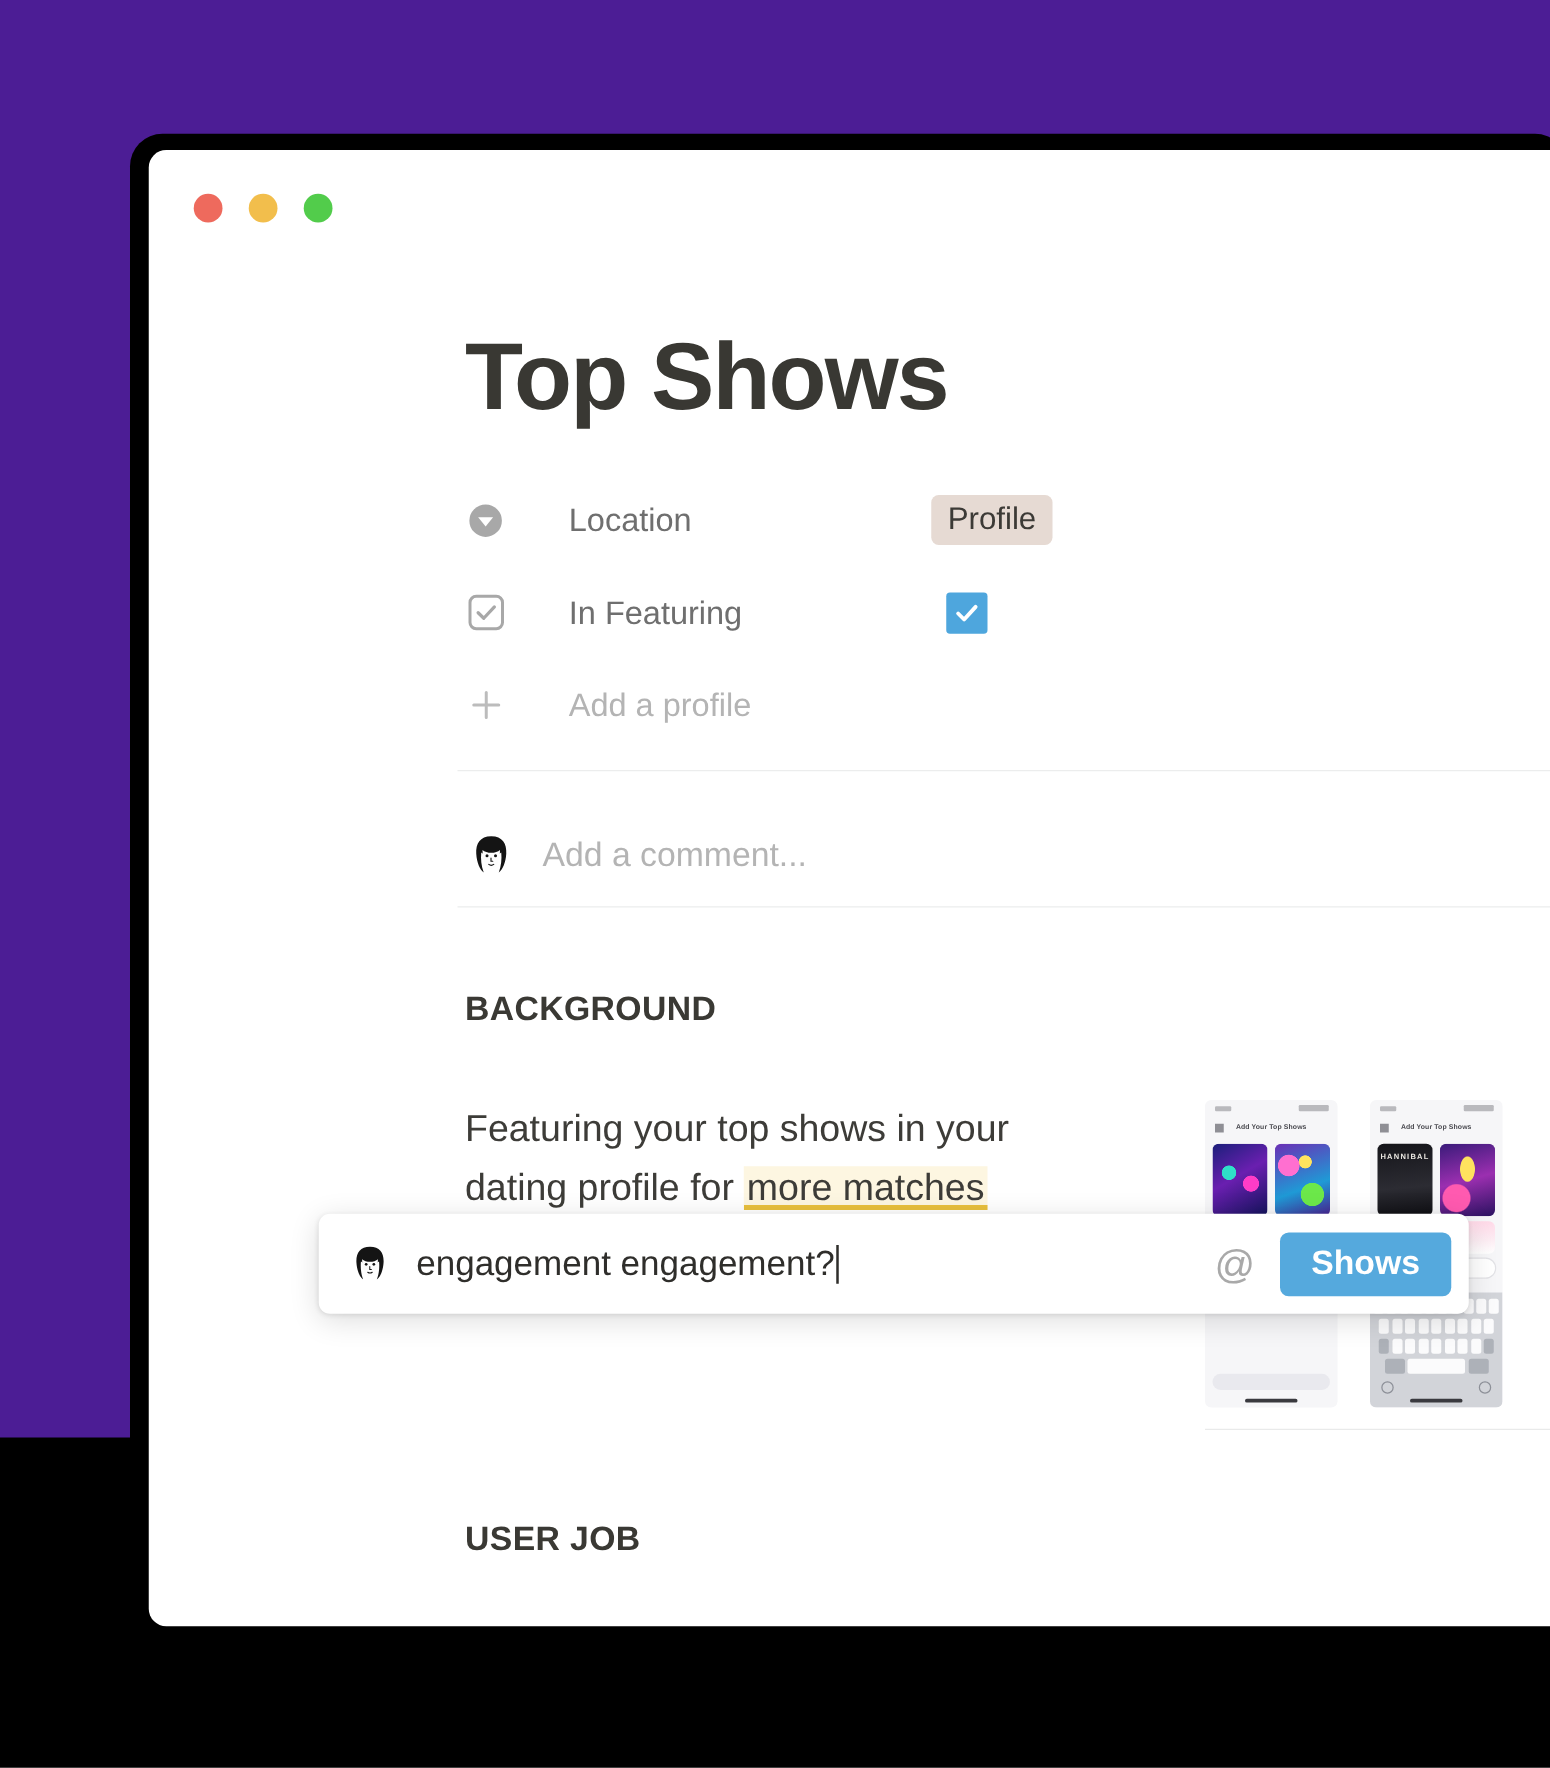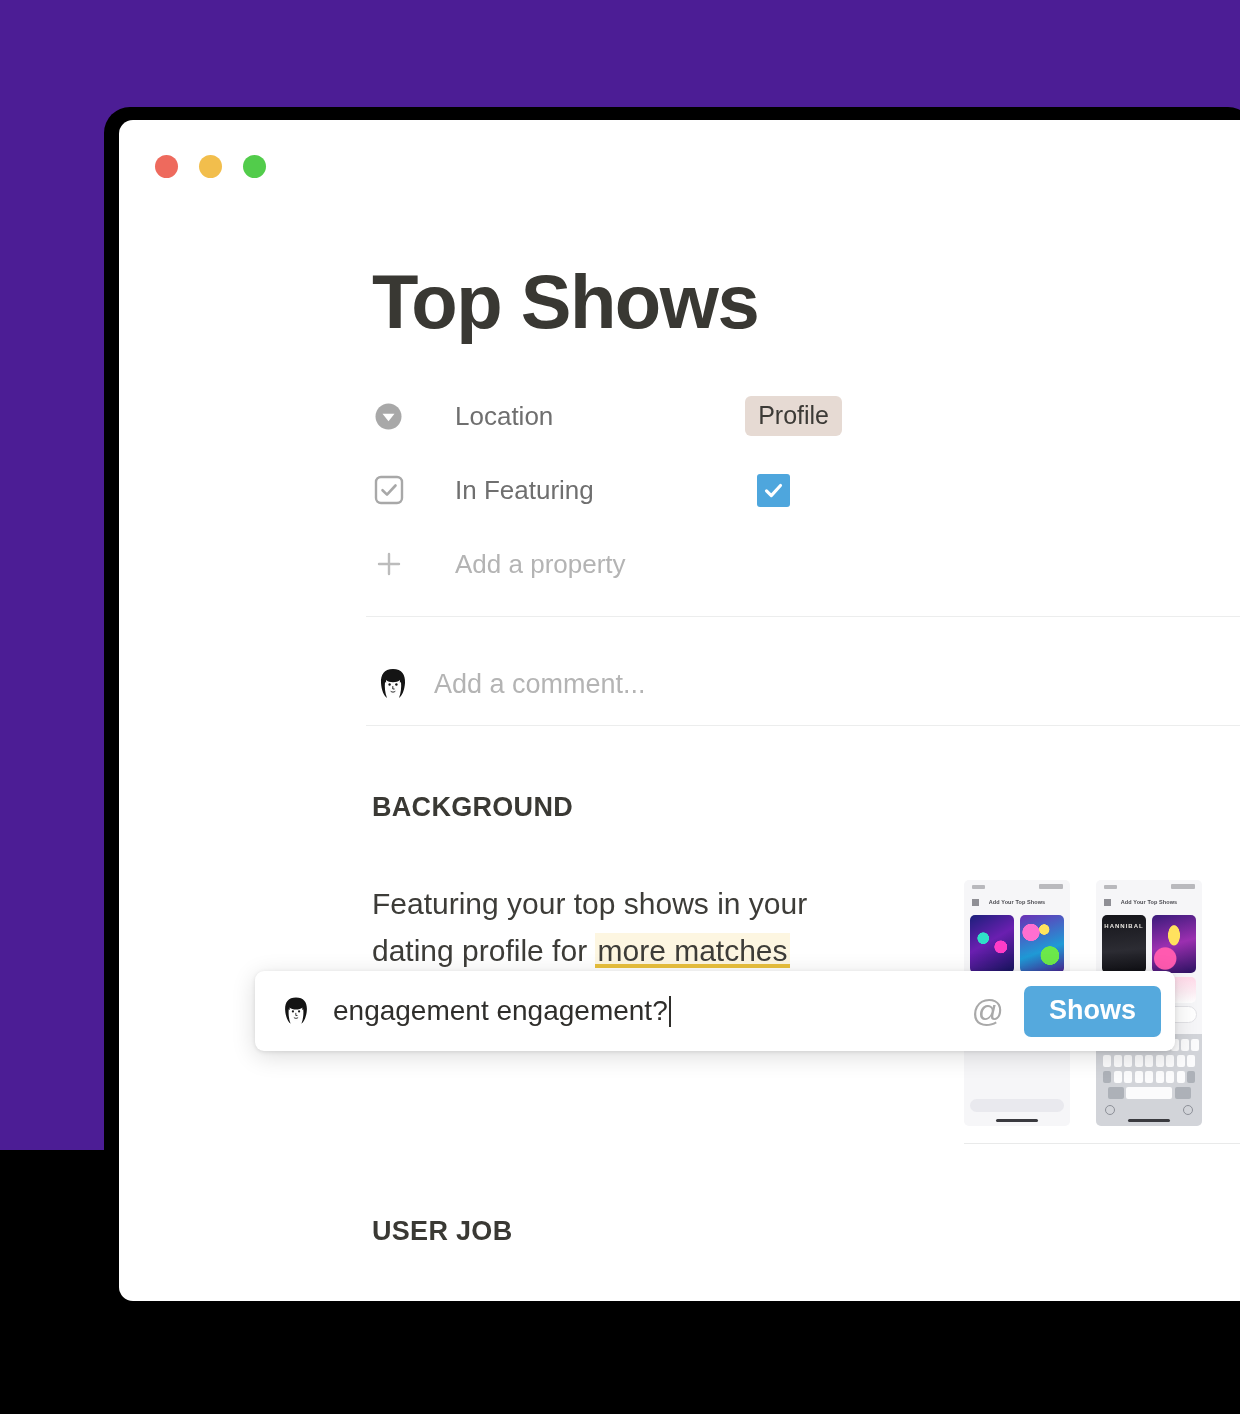--- a/index.html
+++ b/index.html
@@ -464,21 +464,21 @@
               </svg>
             </span>
           </div>
 
           <div class="prop-row add-prop-row">
             <span class="prop-icon">
               <svg width="28" height="28" viewBox="0 0 28 28">
                 <path d="M14 4 V24 M4 14 H24" stroke="#bcbcbc" stroke-width="2.4" stroke-linecap="round"></path>
               </svg>
             </span>
-            <span class="prop-label muted">Add a property</span>
+            <span class="prop-label muted">Add a profile</span>
           </div>
 
         </div>
 
         <div class="divider top"></div>
 
         <div class="comment-row">
           <span class="avatar">
             <svg width="42" height="42" viewBox="0 0 42 42">
               <circle cx="21" cy="21" r="21" fill="#ffffff"></circle>

